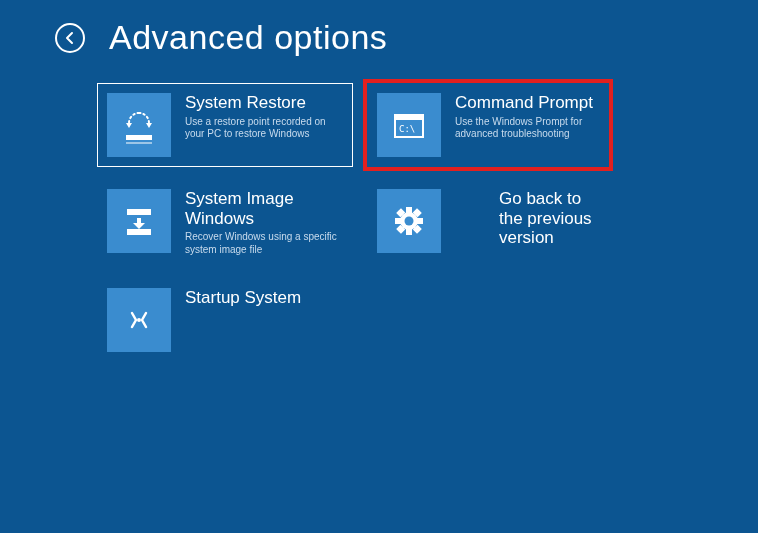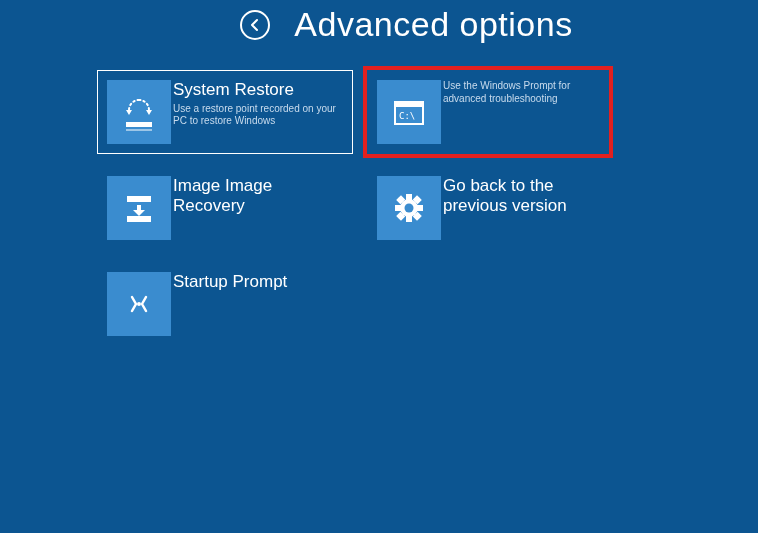--- a/index.html
+++ b/index.html
@@ -7,23 +7,22 @@
       width: 758px;
       height: 533px;
       background: #0c5591;
       font-family: "Segoe UI", "Segoe UI Light", Arial, sans-serif;
       color: #fff;
       overflow: hidden;
     }
     .header {
       display: flex;
       align-items: center;
-      padding-top: 5px;
+      padding-top: 18px;
       padding-left: 55px;
-      justify-content: center;
     }
     .back-button {
       width: 30px;
       height: 30px;
       border: 2px solid #fff;
       border-radius: 50%;
       display: flex;
       align-items: center;
       justify-content: center;
       cursor: pointer;
@@ -65,21 +64,21 @@
     .icon-box {
       width: 64px;
       height: 64px;
       background: #3a8ccf;
       display: flex;
       align-items: center;
       justify-content: center;
       flex-shrink: 0;
     }
     .tile-text {
-      padding-left: 2px;
+      padding-left: 14px;
       padding-top: 0;
       flex: 1;
       min-width: 0;
     }
     .tile-title {
       font-size: 17px;
       font-weight: 400;
       line-height: 1.15;
       margin-bottom: 3px;
       color: #fff;
@@ -87,21 +86,21 @@
     .tile-desc {
       font-size: 10px;
       line-height: 1.25;
       color: #c8dbed;
       font-weight: 400;
     }
     
     .t-restore   { grid-column: 1; grid-row: 1; }
     .t-cmd       { grid-column: 2; grid-row: 1; }
     .t-image     { grid-column: 1; grid-row: 2; }
-    .t-goback    { grid-column: 2; grid-row: 2; }
+    .t-goback    { grid-column: 2; grid-row: 2; gap: 44px; }
     .t-startup   { grid-column: 1; grid-row: 3; }
   </style>
 </head>
 <body>
 
 <div class="header">
   <div class="back-button">
     <svg width="14" height="14" viewBox="0 0 14 14">
       <path d="M9 2 L4 7 L9 12" stroke="#fff" stroke-width="2" fill="none" stroke-linecap="round" stroke-linejoin="round"></path>
     </svg>
@@ -130,35 +129,37 @@
 
   <div class="tile highlighted t-cmd">
     <div class="icon-box">
       <svg width="40" height="40" viewBox="0 0 40 40">
         <rect x="6" y="10" width="28" height="22" fill="none" stroke="#fff" stroke-width="2"></rect>
         <rect x="6" y="10" width="28" height="5" fill="#fff"></rect>
         <text x="10" y="27" fill="#fff" font-size="9" font-family="Consolas,monospace">C:\</text>
       </svg>
     </div>
     <div class="tile-text">
+      <div class="tile-title">Command Prompt</div>
       <div class="tile-desc">Use the Windows Prompt for advanced troubleshooting</div>
     </div>
   </div>
 
   <div class="tile t-image">
     <div class="icon-box">
       <svg width="40" height="40" viewBox="0 0 40 40">
         <rect x="8" y="8" width="24" height="6" fill="#fff"></rect>
         <rect x="8" y="28" width="24" height="6" fill="#fff"></rect>
         <rect x="18" y="17" width="4" height="6" fill="#fff"></rect>
         <polygon points="14,22 26,22 20,28" fill="#fff"></polygon>
       </svg>
     </div>
     <div class="tile-text">
-      <div class="tile-title">Image Image Recovery</div>
+      <div class="tile-title">System Image Windows</div>
+      <div class="tile-desc">Recover Windows using a specific system image file</div>
     </div>
   </div>
 
   <div class="tile t-goback">
     <div class="icon-box">
       <svg width="40" height="40" viewBox="0 0 40 40">
         <g fill="#fff">
           <circle cx="20" cy="20" r="5" fill="#3a8ccf"></circle>
           <path d="M20 6 L23 6 L23 12 L17 12 L17 6 Z"></path>
           <path d="M20 34 L23 34 L23 28 L17 28 L17 34 Z"></path>
@@ -181,17 +182,17 @@
 
   <div class="tile t-startup">
     <div class="icon-box">
       <svg width="40" height="40" viewBox="0 0 40 40">
         <path d="M13 13 L17 20 L13 27" stroke="#fff" stroke-width="2.5" fill="none" stroke-linecap="round" stroke-linejoin="round"></path>
         <path d="M27 13 L23 20 L27 27" stroke="#fff" stroke-width="2.5" fill="none" stroke-linecap="round" stroke-linejoin="round"></path>
         <circle cx="20" cy="20" r="2" fill="#fff"></circle>
       </svg>
     </div>
     <div class="tile-text">
-      <div class="tile-title">Startup Prompt</div>
+      <div class="tile-title">Startup System</div>
     </div>
   </div>
 
 </div>
 
 </body></html>

